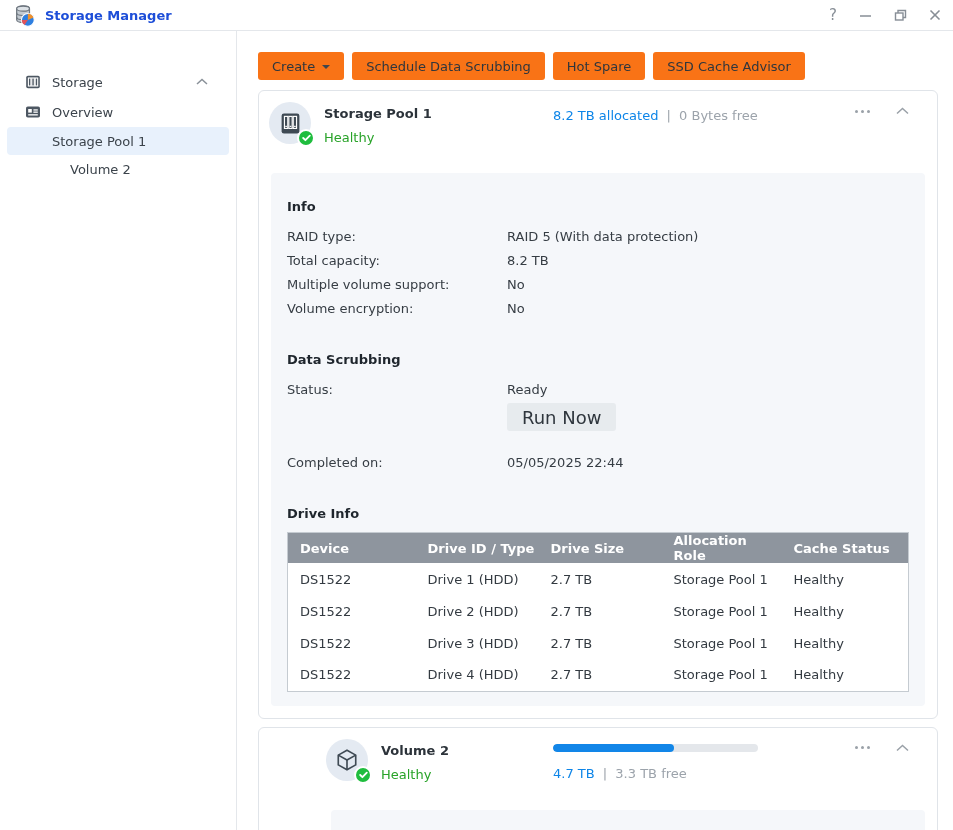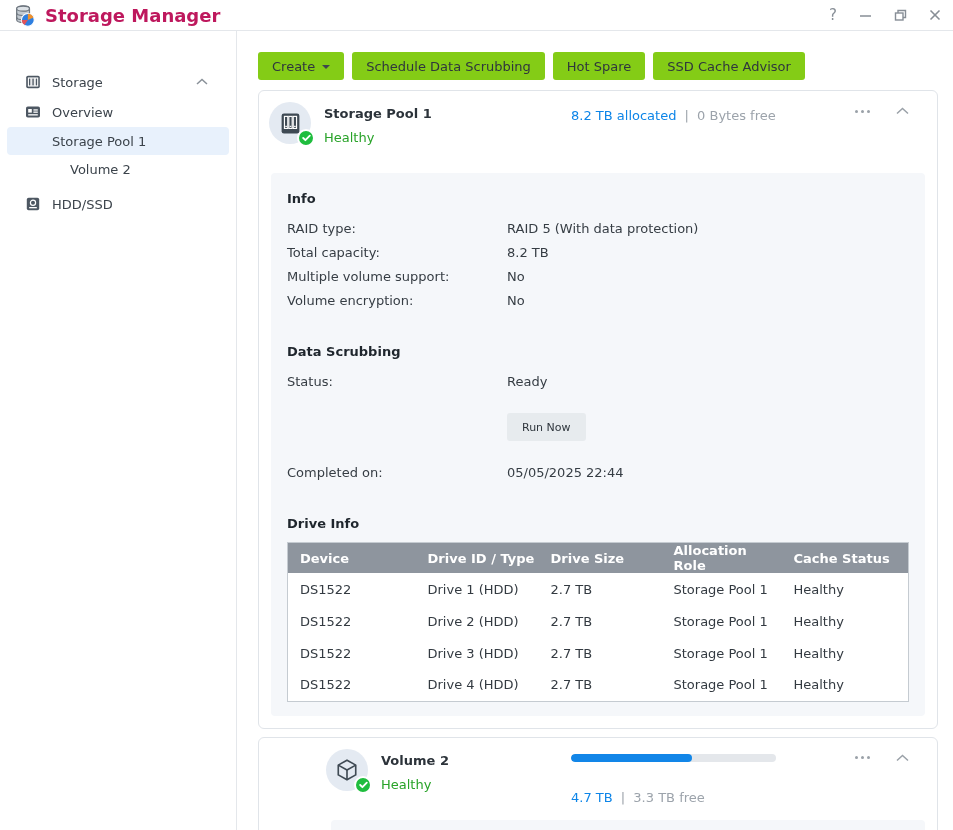--- a/index.html
+++ b/index.html
@@ -1,74 +1,74 @@
 <!DOCTYPE html>
 <html><head>
 <meta charset="utf-8">
 <style>
   * { margin:0; padding:0; box-sizing:border-box; }
   html,body { width:953px; height:830px; overflow:hidden; background:#fff;
     font-family:"DejaVu Sans","Liberation Sans",sans-serif; font-size:13px; color:#363d44; }
 
   
   .titlebar { height:31px; display:flex; align-items:center; border-bottom:1px solid #e4e7eb; padding:0 12px 0 13px; background:#fff; }
-  .titlebar .app-title { font-weight:bold; color:#be185d; margin-left:10px; font-size:18px; }
+  .titlebar .app-title { font-weight:bold; color:#1d4ed8; margin-left:10px; font-size:13px; }
   .win-controls { margin-left:auto; display:flex; align-items:center; gap:22px; }
   .win-btn { color:#878e96; font-size:14px; line-height:1; cursor:default; display:flex; align-items:center; }
 
   
   .layout { display:flex; height:799px; }
   .sidebar { width:237px; border-right:1px solid #e4e7eb; padding-top:24px; flex-shrink:0; background:#fff; }
   .side-item { height:30px; display:flex; align-items:center; padding-left:25px; color:#3b434b; }
   .side-item .lbl { margin-left:11px; }
   .side-item.child { height:28px; border-radius:4px; margin:0 7px; padding-left:45px; }
   .side-item.child .lbl { margin-left:0; }
   .side-item.selected { background:#e8f1fc; }
   .side-item.child2 { padding-left:63px; }
   .mt12{margin-top:12px;} .mt6{margin-top:6px;} .mt2{margin-top:2px;}
   .side-chevron { margin-left:auto; margin-right:28px; display:flex; }
 
   
   .main { flex:1; padding:21px 15px 0 21px; overflow:hidden; }
   .toolbar { display:flex; gap:8px; }
-  .tb-btn { background:#84cc16; border:none; border-radius:3px; height:28px; padding:0 14px;
+  .tb-btn { background:#f97316; border:none; border-radius:3px; height:28px; padding:0 14px;
     font-family:inherit; font-size:13px; color:#2f363d; display:flex; align-items:center; gap:7px; cursor:pointer; }
   .caret-down { width:0; height:0; border-left:4px solid transparent; border-right:4px solid transparent; border-top:4px solid #3f464e; margin-top:1px; }
 
   
   .card { border:1px solid #e0e4e9; border-radius:6px; background:#fff; margin-top:10px; position:relative; }
   .card-header { position:relative; height:82px; }
   .icon-badge { position:absolute; top:11px; width:42px; height:42px; border-radius:50%; background:#e4eaf2;
     display:flex; align-items:center; justify-content:center; }
   .icon-badge .check { position:absolute; right:-4px; bottom:-3px; width:18px; height:18px; border-radius:50%;
     background:#1fbd3e; border:2px solid #fff; display:flex; align-items:center; justify-content:center; }
   .head-text { position:absolute; top:15px; }
   .card-title { font-weight:bold; color:#2c333a; font-size:13px; }
   .card-status { margin-top:9px; font-size:13px; }
   .healthy { color:#29a329; }
-  .head-mid { position:absolute; left:312px; top:17px; }
+  .head-mid { position:absolute; left:294px; top:17px; }
   .usage-line { white-space:nowrap; }
   .blue { color:#0d85e8; }
   .gray { color:#9ca3ab; }
   .head-actions { position:absolute; right:28px; top:16px; display:flex; align-items:center; gap:26px; }
 
   .progress-track { width:205px; height:8px; border-radius:4px; background:#e4e7eb; overflow:hidden; }
   .progress-fill { height:100%; border-radius:4px; background:#1286e8; }
-  .vol-usage { margin-top:28px; }
+  .vol-usage { margin-top:14px; }
 
   
   .panel { margin:0 12px 12px 12px; background:#f5f7fa; border-radius:4px; padding:16px 16px 14px 16px; }
   .panel.indented { margin-left:72px; padding-bottom:40px; }
-  .sect-heading { font-weight:bold; color:#1f262d; margin-bottom:8px; line-height:20px; }
+  .sect-heading { font-weight:bold; color:#1f262d; margin-bottom:8px; line-height:20px;margin-top:8px; }
   .kv-row { display:flex; line-height:24px; }
   .kv-label { width:220px; flex-shrink:0; }
   .mt16 { margin-top:29px; }
   .mt12b { margin-top:20px; }
-  .run-btn { margin-left:220px; margin-top:19px; height:28px; padding:4px 15px; background:#e7ebee; border:none;
-    border-radius:3px; font-family:inherit; font-size:11px; color:#2f363d; cursor:pointer; display:block; }
+  .run-btn { margin-left:220px; margin-top:1px; height:28px; padding:4px 15px; background:#e7ebee; border:none;
+    border-radius:3px; font-family:inherit; font-size:18px; color:#2f363d; cursor:pointer; display:block; }
 
   
   .drive-table { margin-top:6px; background:#fff; border:1px solid #c5cbd1; border-radius:2px; width:100%;
     border-collapse:collapse; table-layout:fixed; }
   .drive-table th { background:#8e959e; color:#fff; font-weight:bold; height:29px; text-align:left; padding-left:12px; font-size:13px; }
   .drive-table td { height:32px; padding-left:12px; color:#333a41; }
   .drive-table col.c1{width:128px;} .drive-table col.c2{width:123px;} .drive-table col.c3{width:123px;} .drive-table col.c4{width:120px;}
 
   .dots { display:flex; gap:3px; }
   .dots i { width:3px; height:3px; border-radius:50%; background:#9aa1a8; }
@@ -144,30 +144,20 @@
     </div>
 
     <div class="side-item child selected mt6">
       <span class="lbl">Storage Pool 1</span>
     </div>
 
     <div class="side-item child child2 mt2">
       <span class="lbl">Volume 2</span>
     </div>
 
-    <div class="side-item mt6">
-      <span style="display:flex;">
-        <svg width="16" height="16" viewBox="0 0 16 16">
-          <rect x="1.8" y="1.8" width="12.4" height="12.4" rx="1.8" fill="#4d5762"></rect>
-          <circle cx="8" cy="6.8" r="2.6" fill="none" stroke="#fff" stroke-width="1.2"></circle>
-          <rect x="4.2" y="11" width="7.6" height="1.3" fill="#fff"></rect>
-        </svg>
-      </span>
-      <span class="lbl">HDD/SSD</span>
-    </div>
   </aside>
 
   <main class="main">
 
     <div class="toolbar">
       <button class="tb-btn">
         <span>Create</span>
         <span class="caret-down"></span>
       </button>
       <button class="tb-btn">

